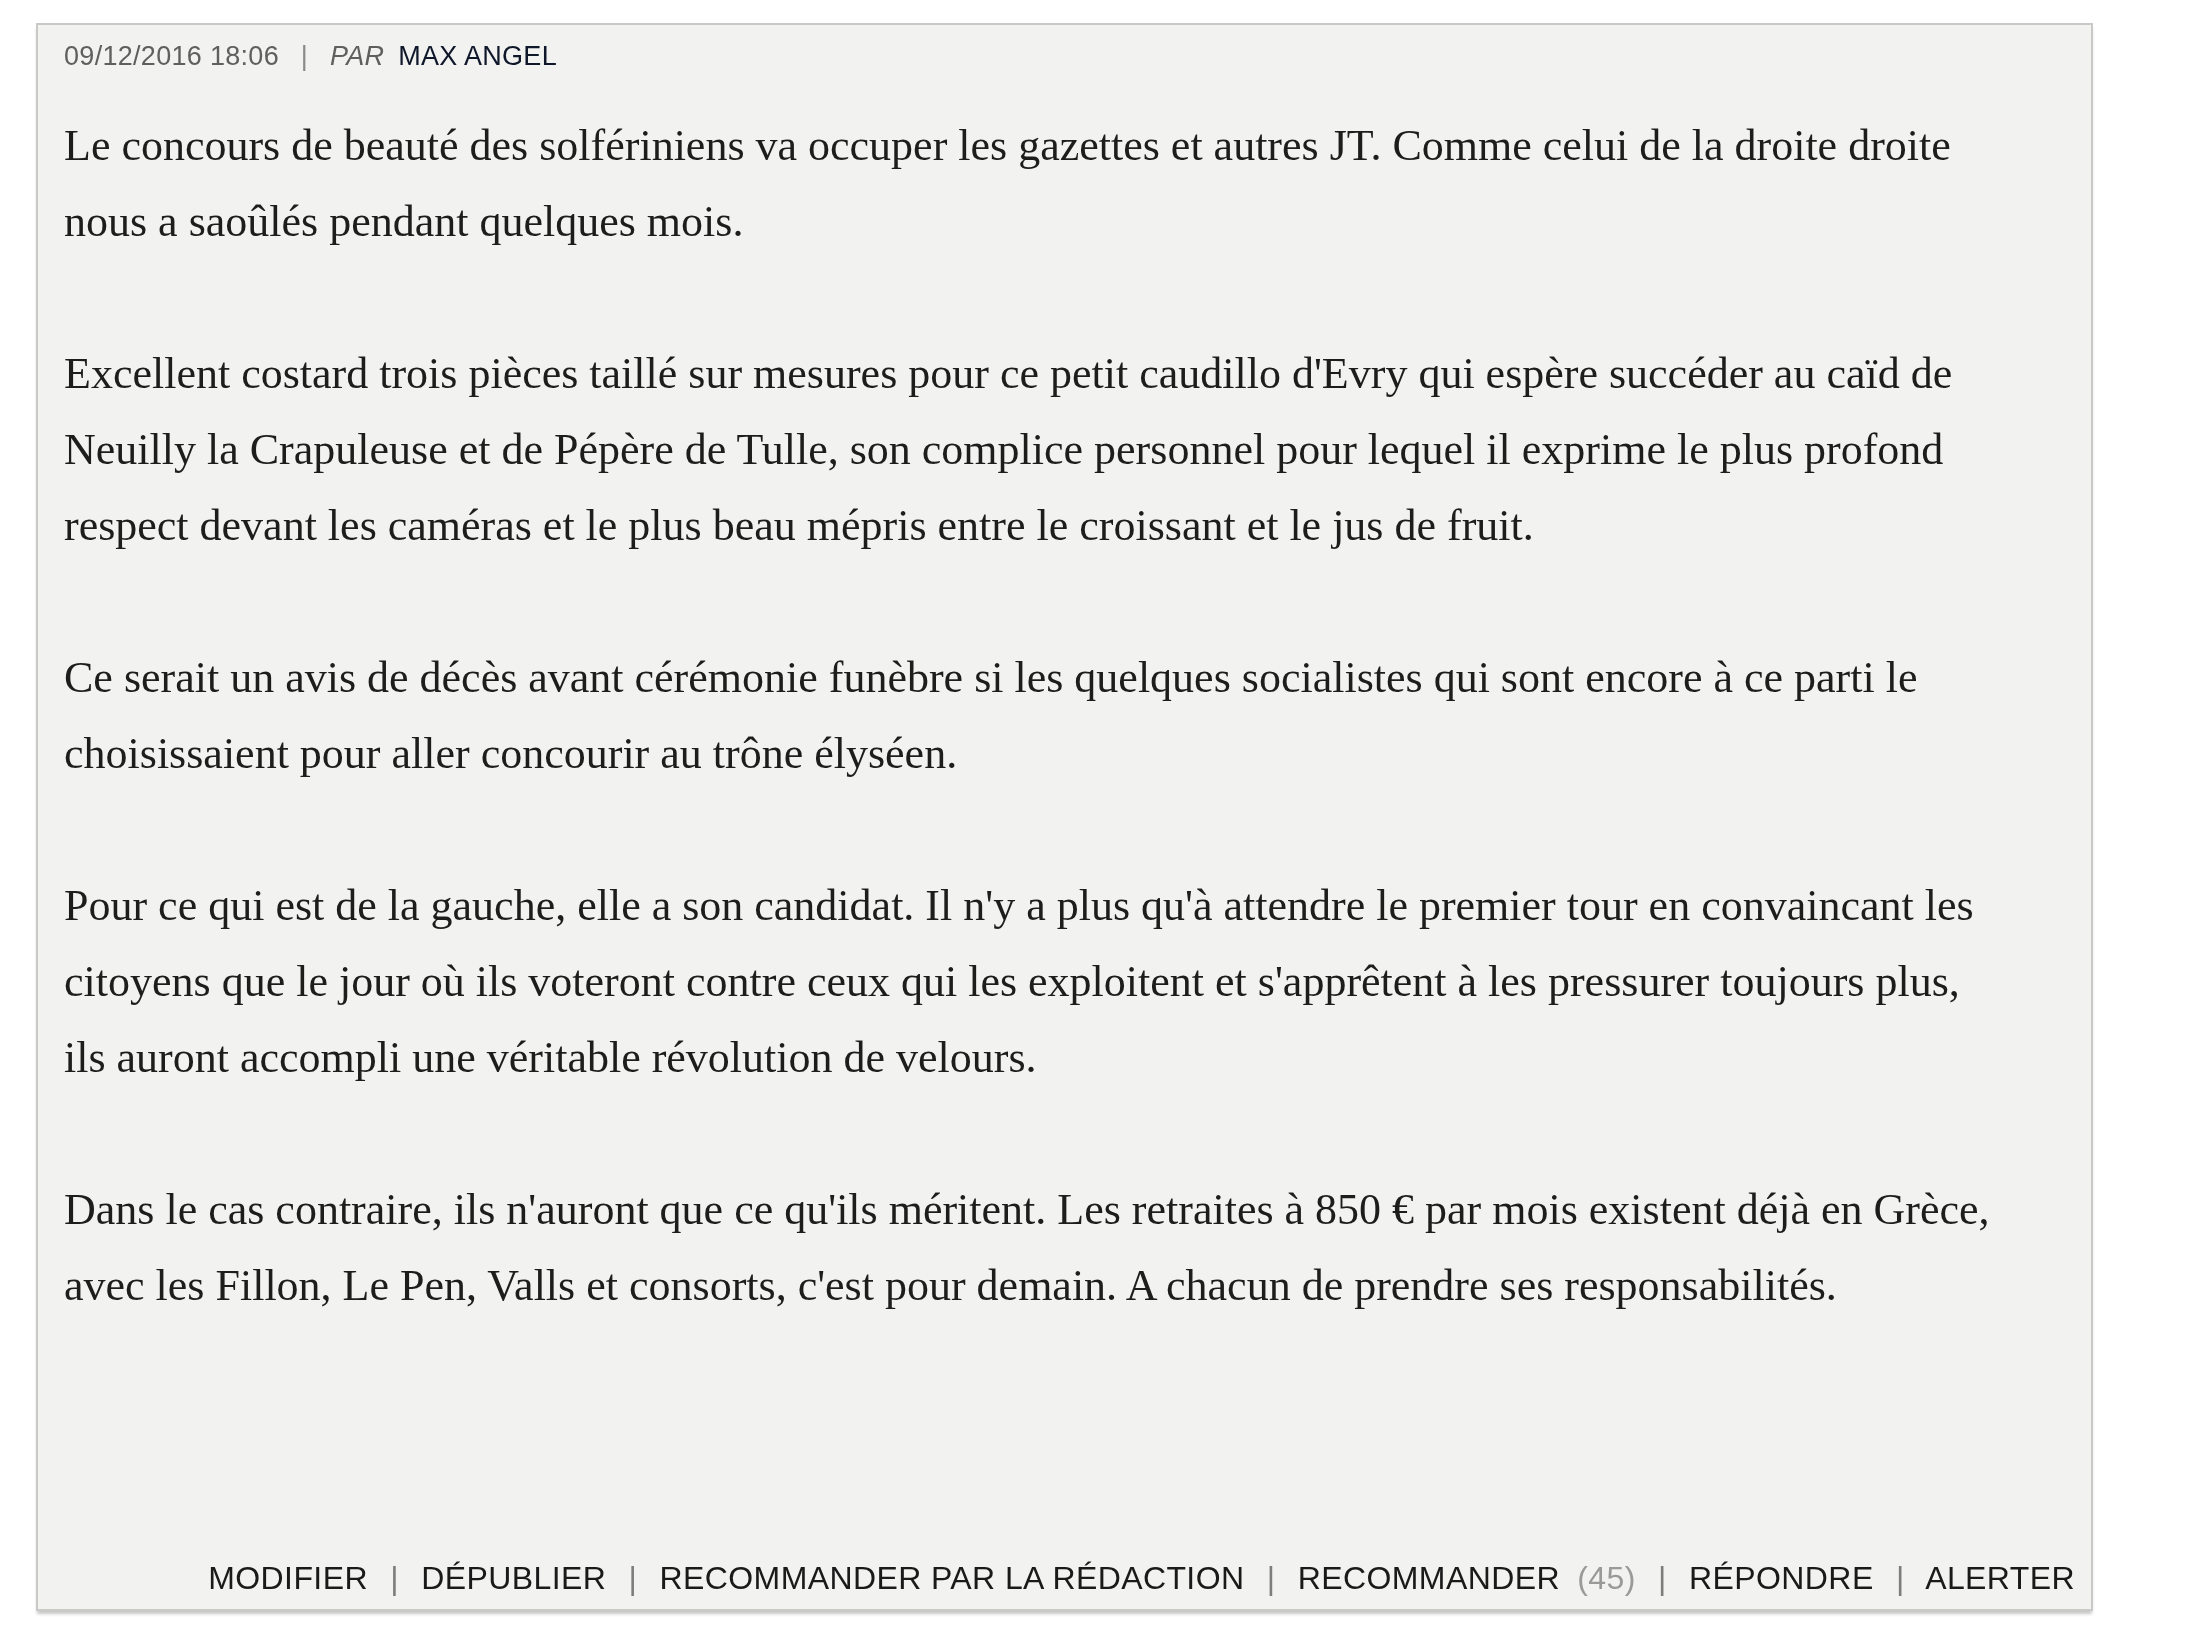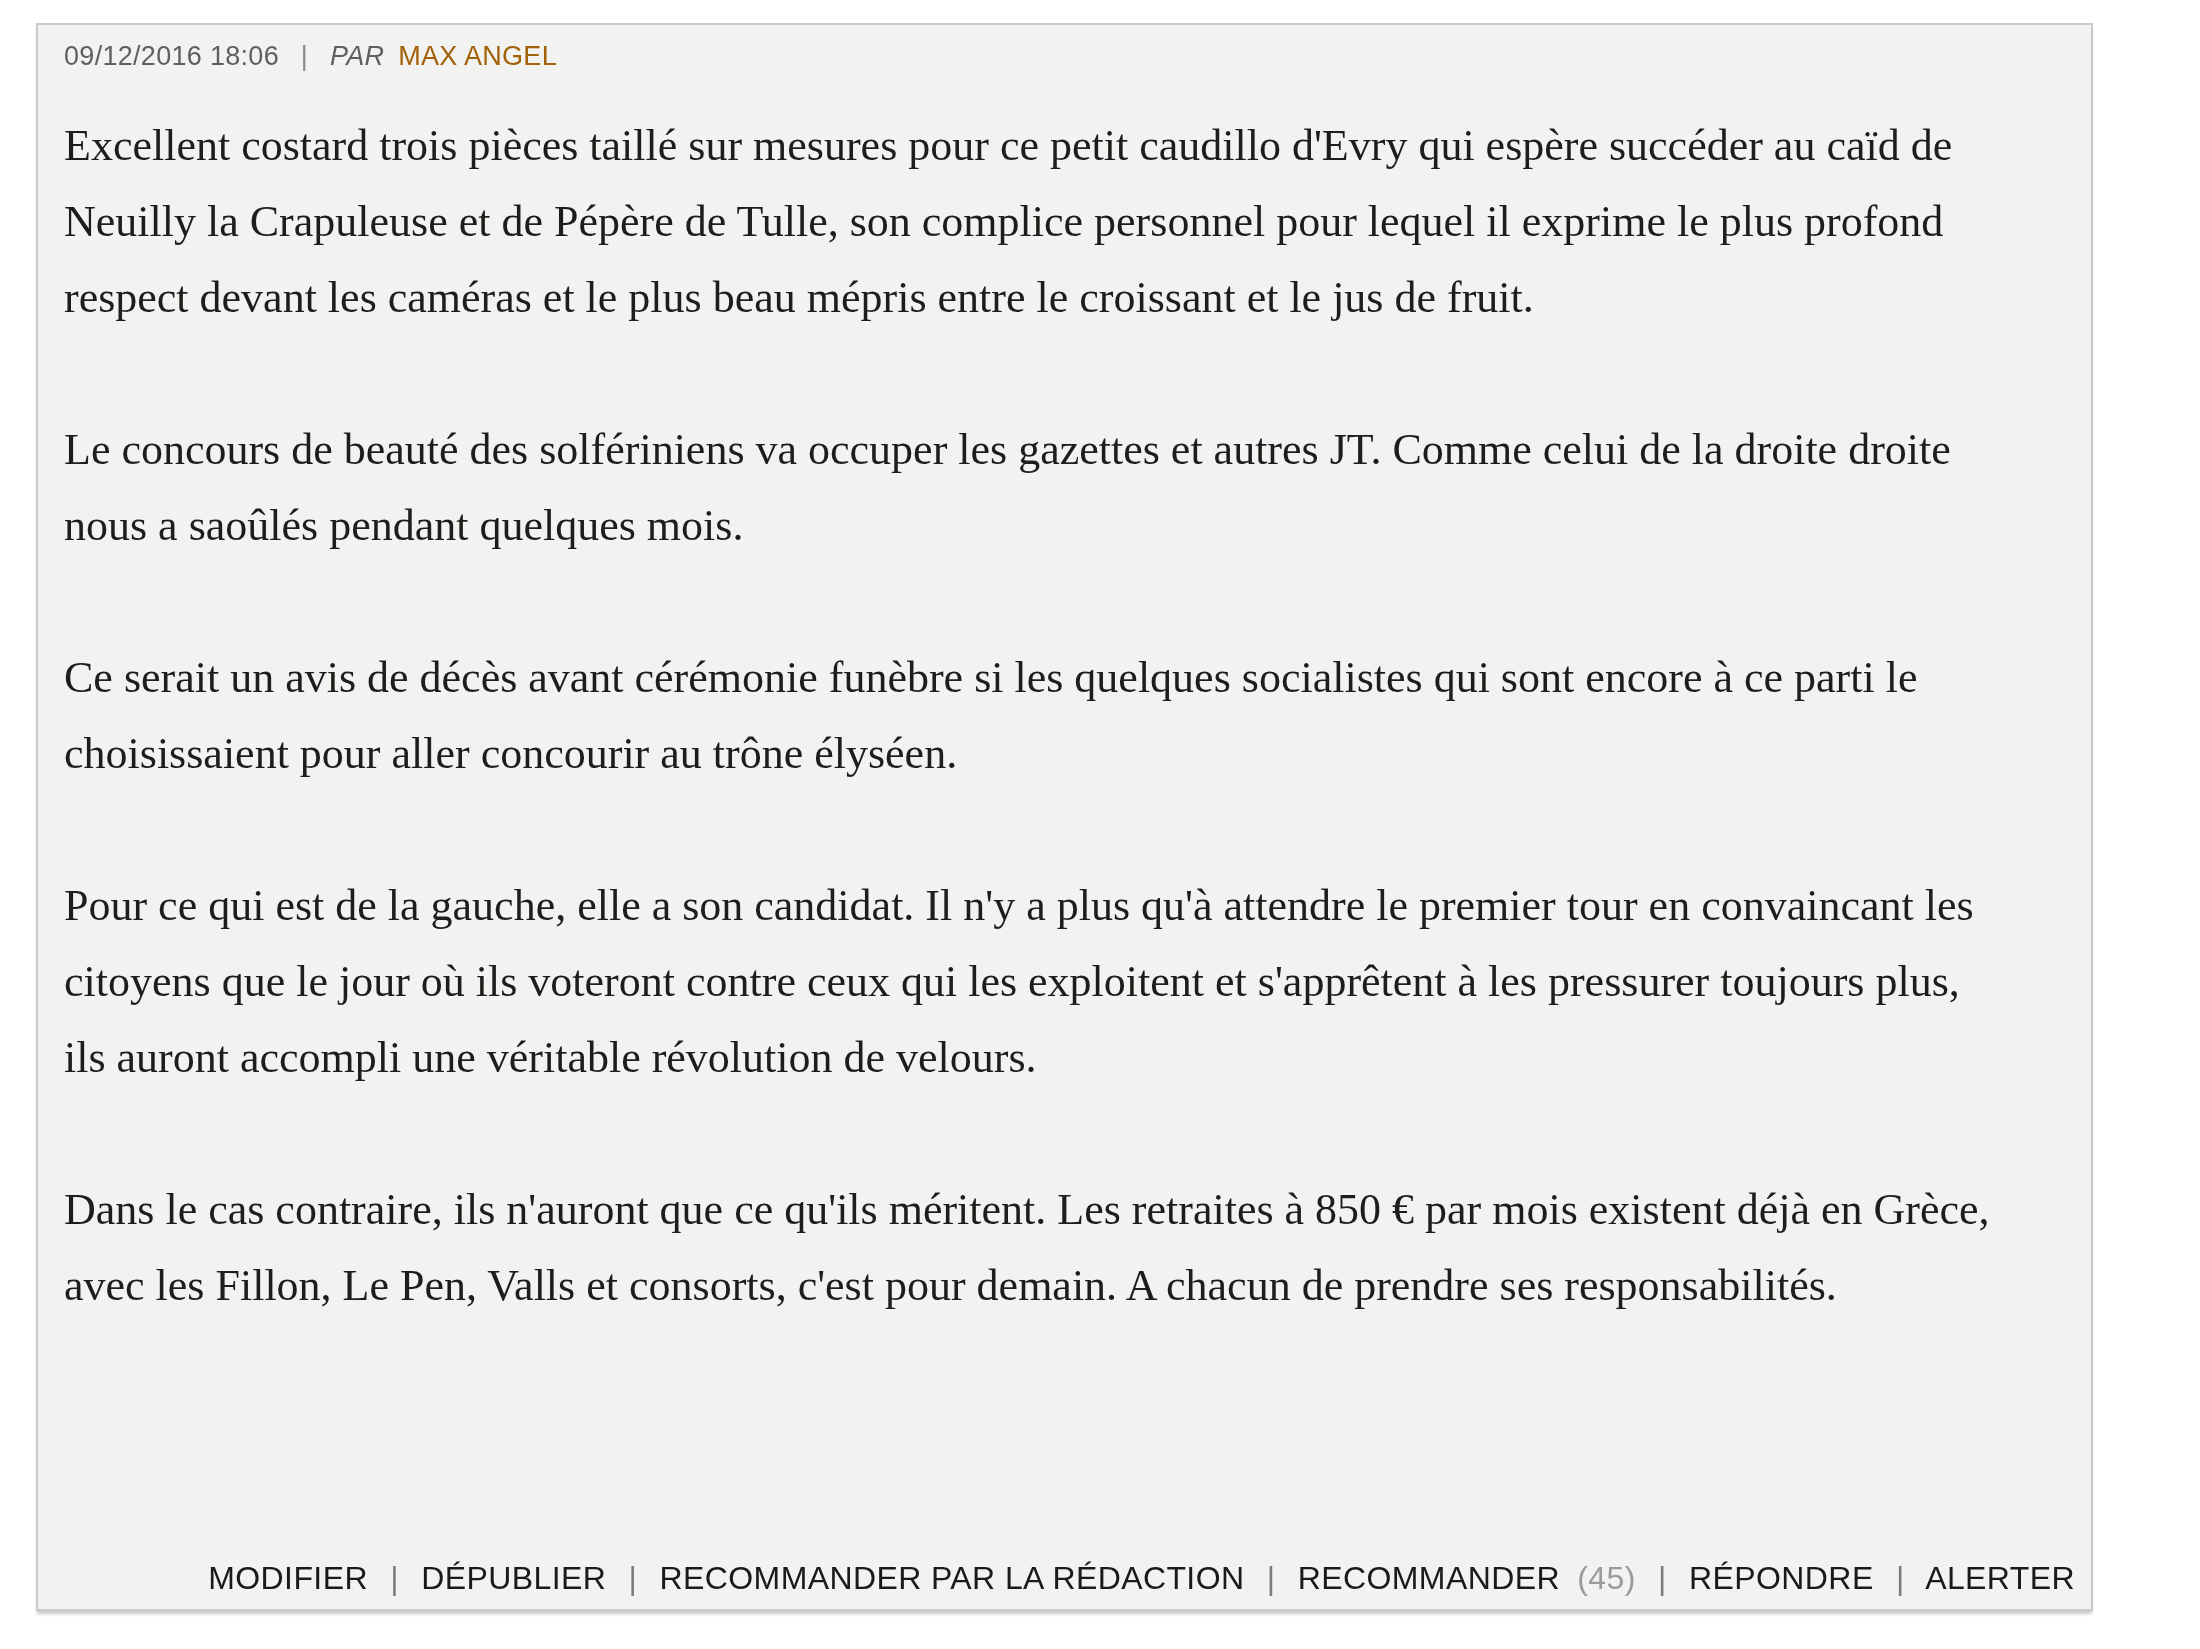--- a/index.html
+++ b/index.html
@@ -28,21 +28,21 @@
     color: #5f5f5f;
     letter-spacing: 0.3px;
     white-space: nowrap;
   }
   .sep-h {
     color: #8a8a8a;
     margin: 0 14px;
   }
   .byline-prefix { margin-right: 6px; font-style: italic; }
   .author-link {
-    color: #a16207;
+    color: #0f172a;
     text-decoration: none;
     cursor: pointer;
     text-align: center;
   }
   .comment-body {
     margin-top: 36px;
     padding-right: 96px;
     font-family: "Liberation Serif", serif;
     font-size: 44px;
     line-height: 76px;
@@ -81,23 +81,23 @@
 
   <div class="comment-header">
     <span class="date">09/12/2016 18:06</span>
     <span class="sep-h">|</span>
     <span class="byline-prefix">PAR</span>
     <a class="author-link">MAX ANGEL</a>
   </div>
 
   <div class="comment-body">
 
+      <p class="para">Le concours de beauté des solfériniens va occuper les gazettes et autres JT. Comme celui de la droite droite nous a saoûlés pendant quelques mois.</p>
+
       <p class="para">Excellent costard trois pièces taillé sur mesures pour ce petit caudillo d'Evry qui espère succéder au caïd de Neuilly la Crapuleuse et de Pépère de Tulle, son complice personnel pour lequel il exprime le plus profond respect devant les caméras et le plus beau mépris entre le croissant et le jus de fruit.</p>
-
-      <p class="para">Le concours de beauté des solfériniens va occuper les gazettes et autres JT. Comme celui de la droite droite nous a saoûlés pendant quelques mois.</p>
 
       <p class="para">Ce serait un avis de décès avant cérémonie funèbre si les quelques socialistes qui sont encore à ce parti le choisissaient pour aller concourir au trône élyséen.</p>
 
       <p class="para">Pour ce qui est de la gauche, elle a son candidat. Il n'y a plus qu'à attendre le premier tour en convaincant les citoyens que le jour où ils voteront contre ceux qui les exploitent et s'apprêtent à les pressurer toujours plus, ils auront accompli une véritable révolution de velours.</p>
 
       <p class="para">Dans le cas contraire, ils n'auront que ce qu'ils méritent. Les retraites à 850 € par mois existent déjà en Grèce, avec les Fillon, Le Pen, Valls et consorts, c'est pour demain. A chacun de prendre ses responsabilités.</p>
     </div>
 
   <div class="comment-actions">
     

